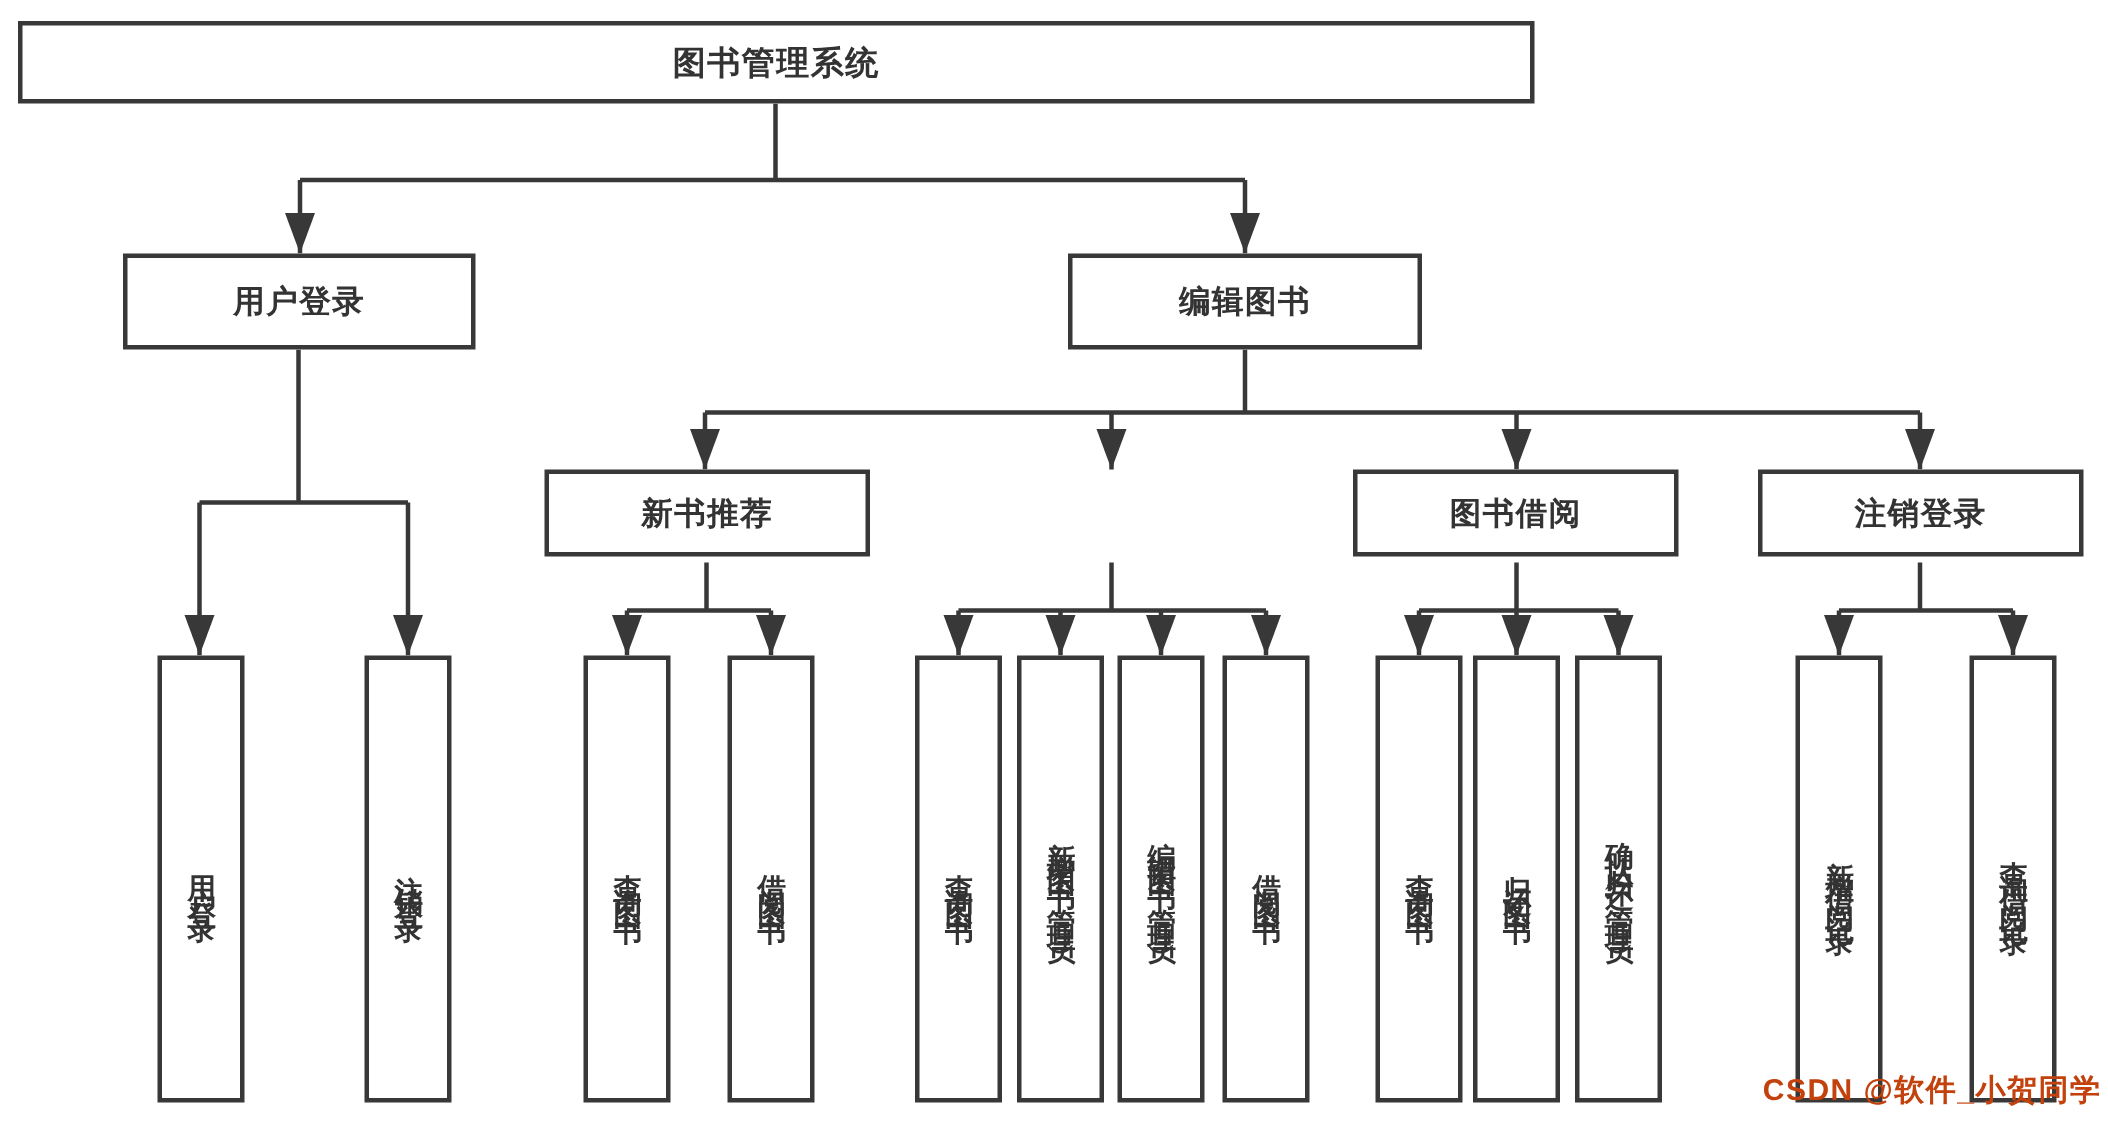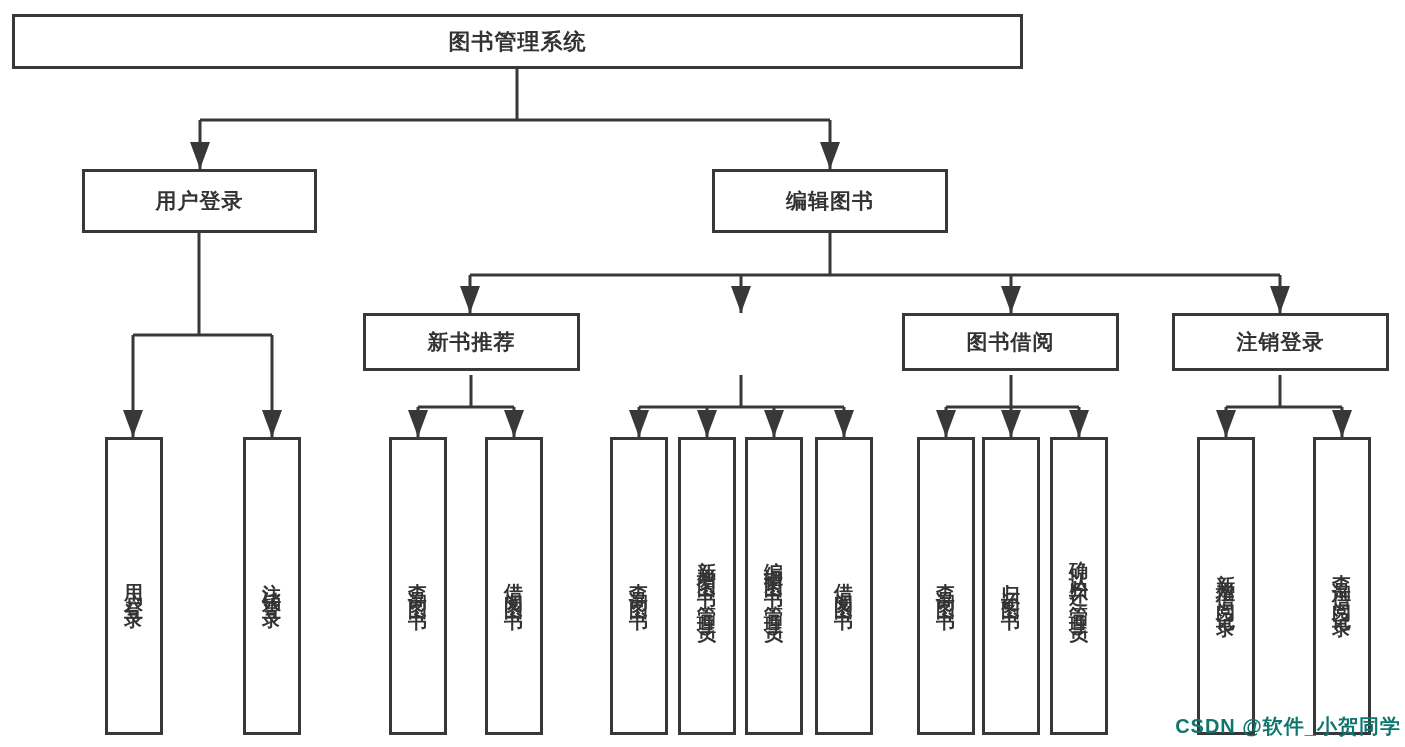--- a/index.html
+++ b/index.html
@@ -33,21 +33,21 @@
     writing-mode:vertical-rl;
     text-orientation:mixed;
     font-size:19px;
     letter-spacing:9px;
     line-height:1;
   }
   .watermark{
     position:absolute;
     right:4px;bottom:7px;
     font-size:20px;
-    color:#0f766e;
+    color:#c2410c;
     letter-spacing:1px;
     margin-left:40px;
   }
 </style>
 </head>
 <body>
 
 <div class="canvas">
 
   <svg class="connectors" width="1405" height="747" viewBox="0 0 1405 747" xmlns="http://www.w3.org/2000/svg">

